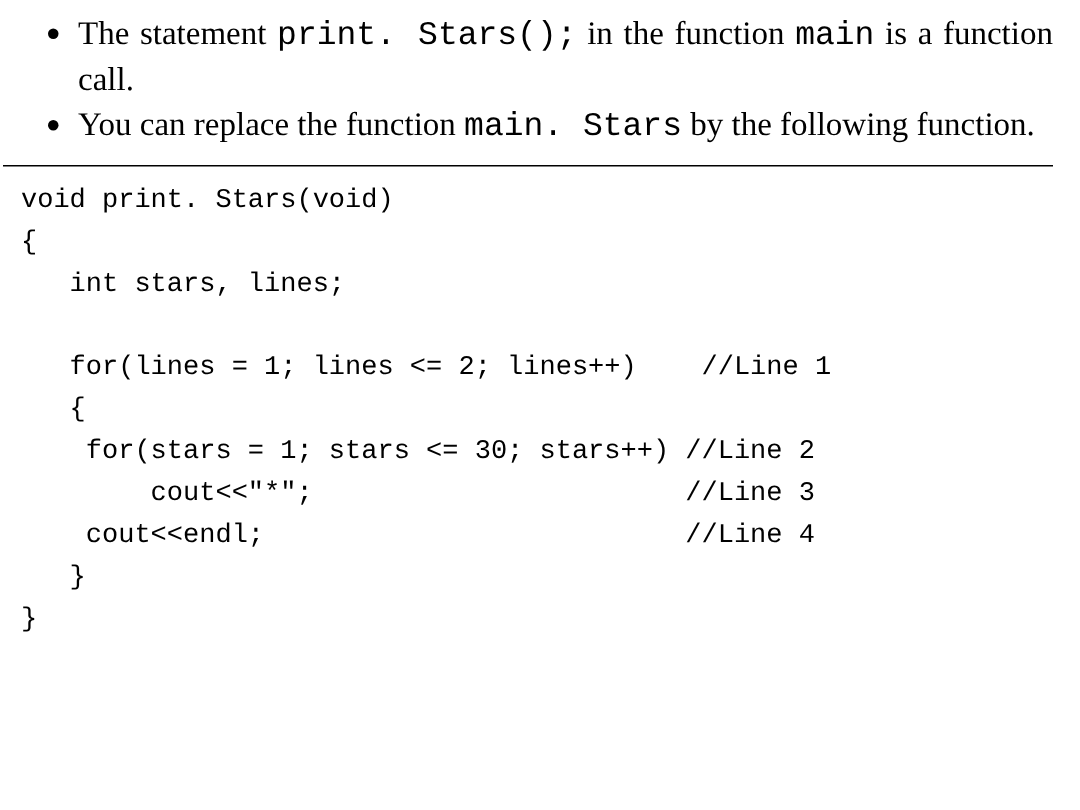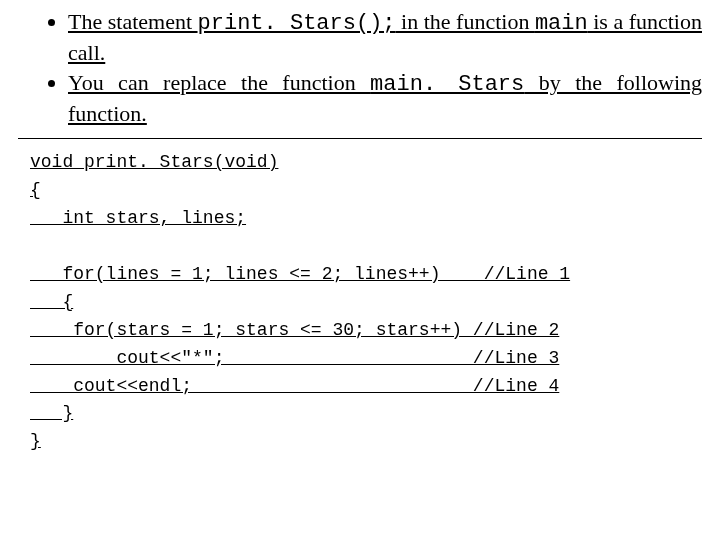--- a/index.html
+++ b/index.html
@@ -7,22 +7,21 @@
     padding: 0;
     width: 720px;
     height: 540px;
     background: #fff;
     font-family: "Times New Roman", Times, serif;
     font-size: 22px;
     color: #000;
     box-sizing: border-box;
   }
   .content {
-    padding: 8px 18px 0 18px;
-    text-decoration: underline;
+    padding: 8px 18px 0 2px;
   }
   ul {
     margin: 0 0 10px 0;
     padding-left: 50px;
   }
   li {
     text-align: justify;
     line-height: 1.3;
     margin-bottom: 2px;
   }

